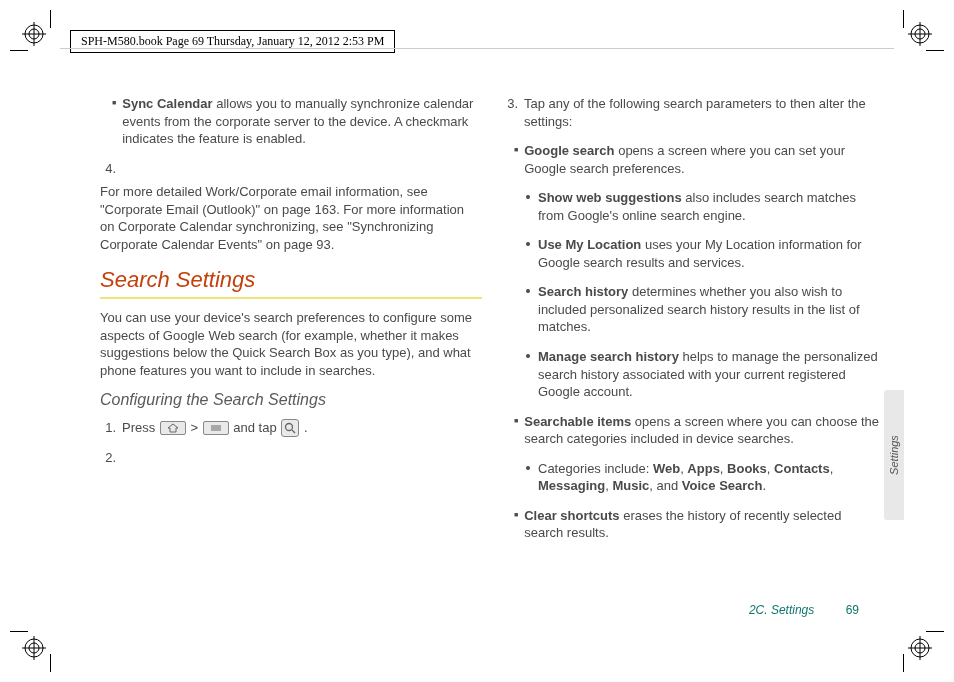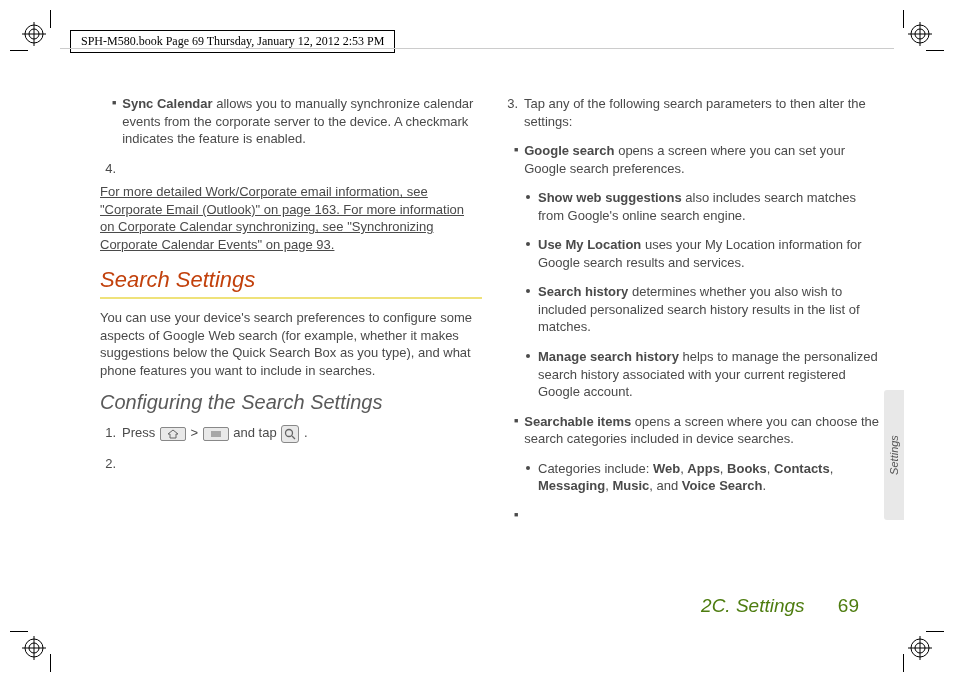--- a/index.html
+++ b/index.html
@@ -51,21 +51,21 @@
     .numitem .num { min-width: 16px; text-align: right; flex-shrink: 0; }
     .h1 {
       font-size: 22px;
       font-style: italic;
       color: #c2410c;
       margin: 12px 0 2px;
       font-weight: normal;
     }
     .h1-rule { height: 2px; background: #efe27a; margin-bottom: 10px; }
     .h2 {
-      font-size: 20px;
+      font-size: 16px;
       font-style: italic;
       color: #5a5a5a;
       margin: 10px 0 8px;
       font-weight: normal;
     }
     strong, .bold { font-weight: bold; }
     .key {
       display: inline-block;
       width: 26px; height: 14px;
       border: 1px solid #888;
@@ -103,23 +103,23 @@
       transform: rotate(-90deg);
       font-size: 11px;
       font-style: italic;
       color: #555;
       white-space: nowrap;
     }
     .footer {
       position: absolute;
       bottom: 65px;
       right: 95px;
-      font-size: 19px;
-      font-style: italic;
-      color: #4d7c0f;
+      font-size: 12px;
+      font-style: italic;
+      color: #0f766e;
     }
     .footer .pgnum { font-style: normal; margin-left: 28px; }
   </style>
 </head>
 <body>
 
 <div class="crop-mark h cm-tl-h"></div>
 <div class="crop-mark v cm-tl-v"></div>
 <div class="crop-mark h cm-tr-h"></div>
 <div class="crop-mark v cm-tr-v"></div>
@@ -160,21 +160,21 @@
   <div class="col">
     <div class="square-bullet">
       <span class="sq">■</span>
       <p><strong>Sync Calendar</strong><span> allows you to manually synchronize calendar events from the corporate server to the device. A checkmark indicates the feature is enabled.</span></p>
     </div>
 
     <div class="numitem">
       <span class="num">4.</span>
     </div>
 
-    <p style="margin-top:6px;margin-bottom:10px;text-decoration:underline;">For more detailed Work/Corporate email information, see "Corporate Email (Outlook)" on page 163. For more information on Corporate Calendar synchronizing, see "Synchronizing Corporate Calendar Events" on page 93.</p>
+    <p style="margin-top:6px;margin-bottom:10px;">For more detailed Work/Corporate email information, see "Corporate Email (Outlook)" on page 163. For more information on Corporate Calendar synchronizing, see "Synchronizing Corporate Calendar Events" on page 93.</p>
 
     <div class="h1">Search Settings</div>
     <div class="h1-rule"></div>
 
     <p>You can use your device's search preferences to configure some aspects of Google Web search (for example, whether it makes suggestions below the Quick Search Box as you type), and what phone features you want to include in searches.</p>
 
     <div class="h2">Configuring the Search Settings</div>
 
     <div class="numitem">
       <span class="num">1.</span>
@@ -241,20 +241,21 @@
 
     <div class="dot-bullet">
       <span class="dot"></span>
       <p>
         <span>Categories include: </span><strong>Web</strong>, <strong>Apps</strong>, <strong>Books</strong>, <strong>Contacts</strong>, <strong>Messaging</strong>, <strong>Music</strong><span>, and </span><strong>Voice Search</strong><span>.</span>
       </p>
     </div>
 
     <div class="square-bullet">
       <span class="sq">■</span>
+      <p><strong>Clear shortcuts</strong><span> erases the history of recently selected search results.</span></p>
     </div>
   </div>
 </div>
 
 <div class="side-tab">
   <span>Settings</span>
 </div>
 
 <div class="footer">
   <span>2C. Settings</span>

